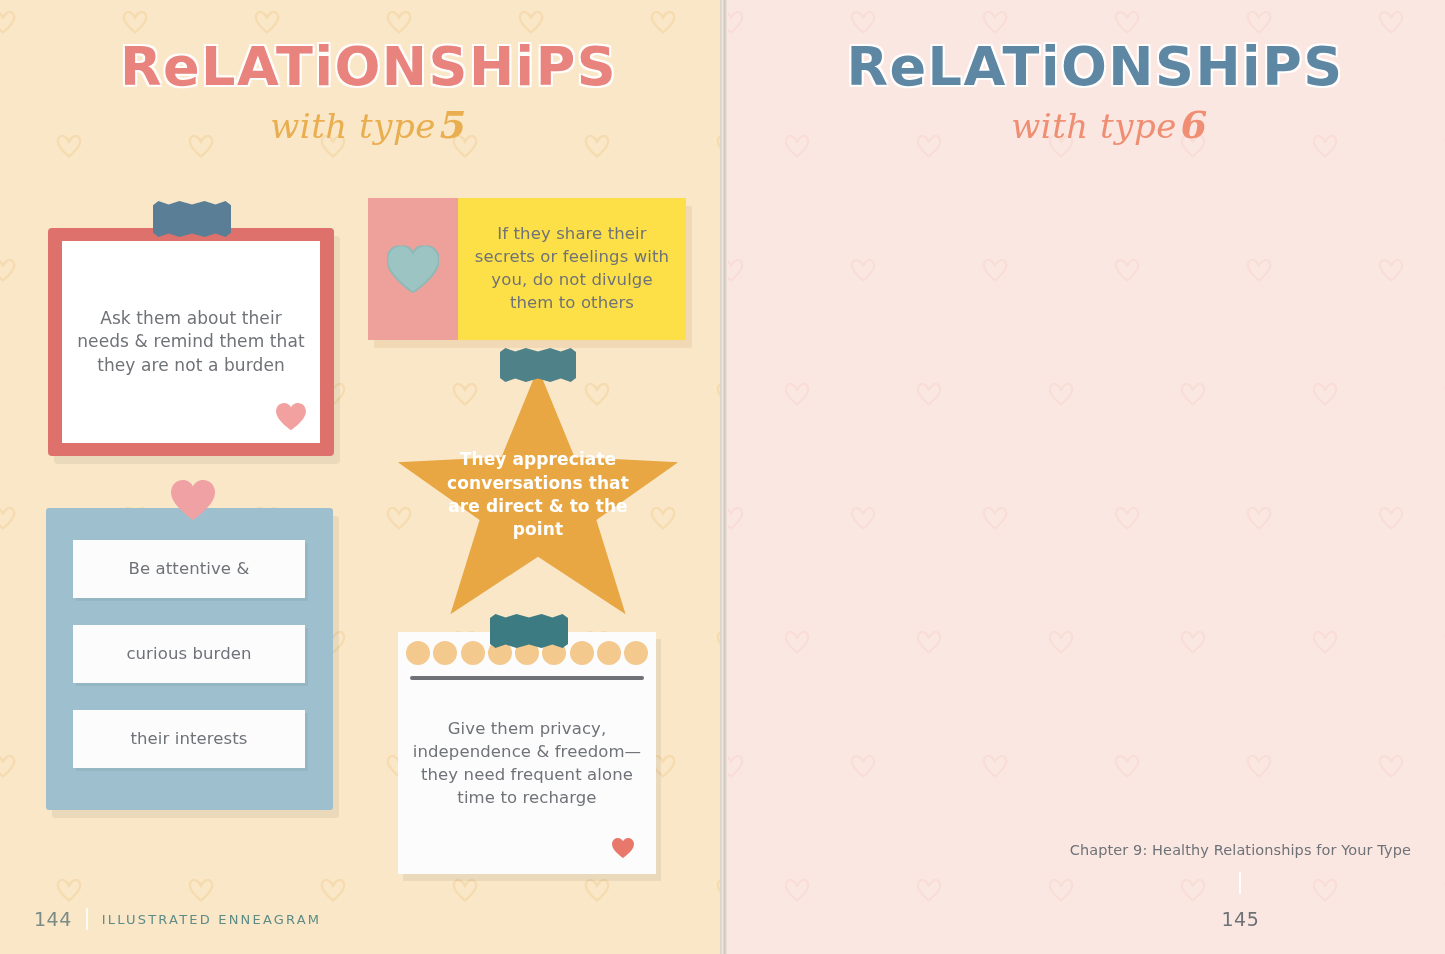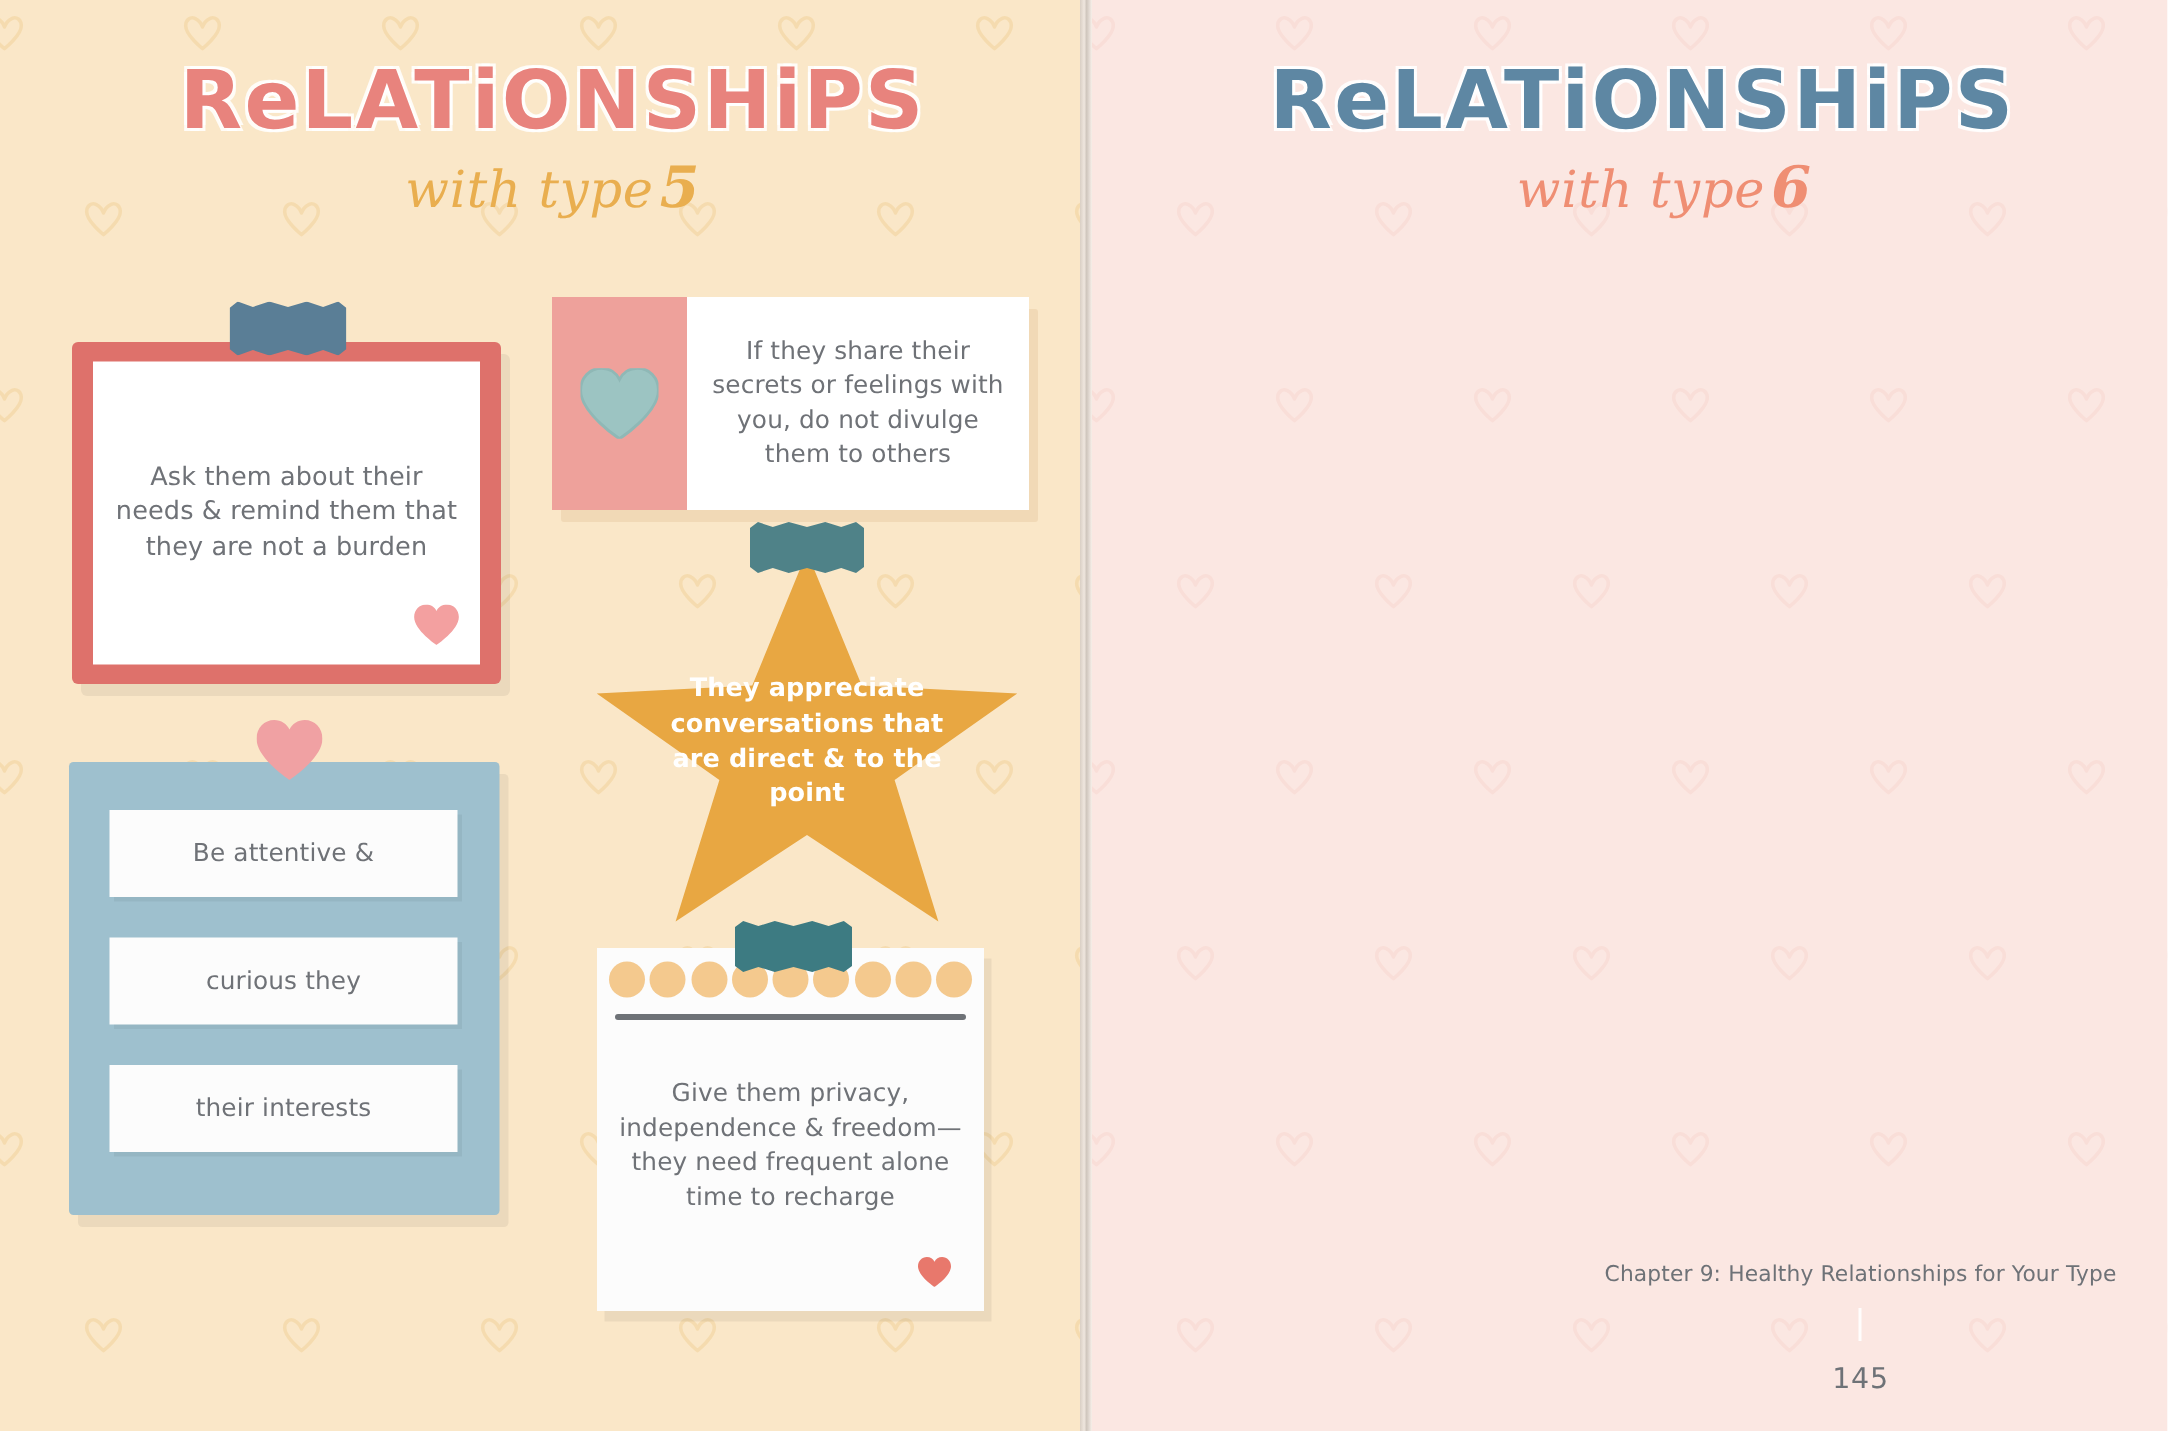--- a/index.html
+++ b/index.html
@@ -97,21 +97,21 @@
     box-shadow:6px 8px 0 rgba(0,0,0,.06);
   }
   #card-ask .wavy{
     position:absolute; left:14px; top:13px; right:14px; bottom:13px;
     background:#ffffff;
   }
   
   #card-secrets{ left:368px; top:198px; width:318px; height:142px; }
   #card-secrets .shadow{ position:absolute; left:6px; top:8px; width:100%; height:100%; background:rgba(210,170,120,.22); border-radius:2px;}
   #card-secrets .pink{ position:absolute; left:0; top:0; width:90px; height:100%; background:#EEA19B; }
-  #card-secrets .white{ position:absolute; left:90px; top:0; right:0; height:100%; background:#ffffff; }
+  #card-secrets .white{ position:absolute; left:90px; top:0; right:0; height:100%; background:#fde047; }
   
   #card-star{ left:392px; top:368px; width:292px; height:262px; }
   #card-star .starshape{
     position:absolute; inset:0;
     background:#E8A742;
     clip-path: polygon(50% 0%, 62.5% 34%, 98% 36%, 70% 58%, 80% 94%, 50% 72%, 20% 94%, 30% 58%, 2% 36%, 37.5% 34%);
     filter:drop-shadow(5px 7px 0 rgba(0,0,0,.06));
   }
   
   #card-attentive{ left:46px; top:508px; width:287px; height:302px; }
@@ -454,21 +454,21 @@
       <span class="heart-ico" style="left:125px; top:-28px; width:44px; height:40px; z-index:6;">
         <svg viewBox="0 0 32 29">
             <path fill="#F0A1A3" d="M16,29 C16,29 0,18.5 0,9 C0,3.8 3.8,0 8.6,0 C12,0 14.7,1.9 16,4.6 C17.3,1.9 20,0 23.4,0 C28.2,0 32,3.8 32,9 C32,18.5 16,29 16,29 Z"></path>
           </svg>
       </span>
       <div class="frame"></div>
       <div class="strip" style="top:32px;">
         <span class="note-text">Be attentive &amp;</span>
       </div>
       <div class="strip" style="top:117px;">
-        <span class="note-text">curious they</span>
+        <span class="note-text">curious burden</span>
       </div>
       <div class="strip" style="top:202px;">
         <span class="note-text">their interests</span>
       </div>
     </div>
 
     <div class="card" id="card-privacy">
       <div class="tape" style="left:92px; top:-18px; width:78px; height:34px; z-index:6;">
         <div class="tape-shape" style="background:#3D7B82;"></div>
       </div>
@@ -488,20 +488,25 @@
       <div style="position:absolute; left:14px; right:14px; top:62px; height:140px;" class="centered">
         <div class="note-text" style="font-size:16.5px;">Give them privacy, independence &amp; freedom—they need frequent alone time to recharge</div>
       </div>
       <span class="heart-ico" style="right:22px; bottom:16px; width:22px; height:20px;">
         <svg viewBox="0 0 32 29">
             <path fill="#E8786C" d="M16,29 C16,29 0,18.5 0,9 C0,3.8 3.8,0 8.6,0 C12,0 14.7,1.9 16,4.6 C17.3,1.9 20,0 23.4,0 C28.2,0 32,3.8 32,9 C32,18.5 16,29 16,29 Z"></path>
           </svg>
       </span>
     </div>
 
+    <div class="footer footer-left">
+      <span class="pg-num">144</span>
+      <span class="divider"></span>
+      <span class="foot-label">ILLUSTRATED ENNEAGRAM</span>
+    </div>
   </div>
 
   <div class="gutter"></div>
 
   <div class="page page-right">
 
     <div class="hearts" id="hearts-right">
         <span class="bg-heart" style="left:-10px; top:10px;">
           <svg viewBox="0 0 32 30">
             <path fill="none" stroke="#F8D7D0" stroke-width="3" stroke-linecap="round" stroke-linejoin="round" d="M16,28 C16,28 2,17 2,9 C2,4 6,1 10,3 C13,4.5 15,7 16,10 C17,7 19,4.5 22,3 C26,1 30,4 30,9 C30,17 16,28 16,28 Z"></path>

